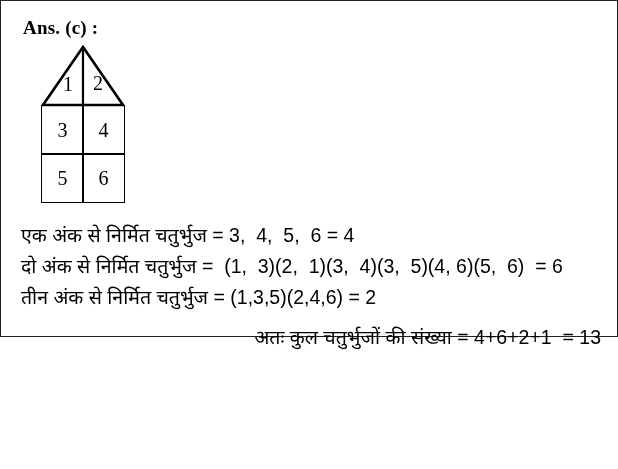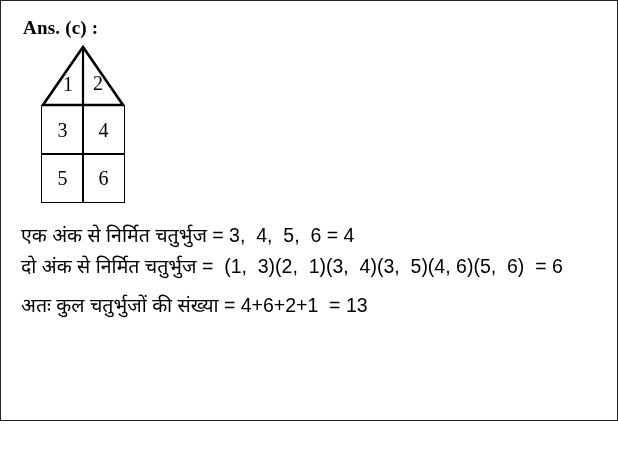--- a/index.html
+++ b/index.html
@@ -11,21 +11,21 @@
     height: 469px;
     background: #ffffff;
     font-family: "Liberation Serif", serif;
     color: #000000;
     overflow: hidden;
   }
   .page {
     position: relative;
     box-sizing: border-box;
     width: 618px;
-    height: 421px;
+    height: 337px;
     border: 1px solid #222222;
     background: #ffffff;
     padding: 14px 16px 8px 18px;
   }
   .answer-line {
     font-size: 19px;
     font-weight: bold;
     font-family: "Liberation Serif", serif;
     letter-spacing: 0.2px;
     margin: 2px 0 6px 4px;
@@ -84,20 +84,21 @@
     font-family: "Liberation Sans", sans-serif;
     line-height: 1.32;
     margin: 0 0 5px 2px;
     white-space: pre-wrap;
   }
   .txt-line.wrap2 {
     margin-bottom: 6px;
   }
   .txt-line.spaced-top {
     margin-top: 14px;
+    text-align: right;
   }
 </style>
 </head>
 <body>
 
 <div class="page">
 
   <div class="answer-line">Ans. (c) :</div>
 
   <div class="figure-wrap">
@@ -112,16 +113,17 @@
       <div class="box b3">3</div>
       <div class="box b4">4</div>
       <div class="box b5">5</div>
       <div class="box b6">6</div>
     </div>
   </div>
 
   <div class="lines">
     <div class="txt-line">एक अंक से निर्मित चतुर्भुज = 3,  4,  5,  6 = 4</div>
     <div class="txt-line wrap2">दो अंक से निर्मित चतुर्भुज =  (1,  3)(2,  1)(3,  4)(3,  5)(4, 6)(5,  6)  = 6</div>
+    <div class="txt-line">तीन अंक से निर्मित चतुर्भुज = (1,3,5)(2,4,6) = 2</div>
     <div class="txt-line spaced-top">अतः कुल चतुर्भुजों की संख्या = 4+6+2+1  = 13</div>
   </div>
 
 </div>
 
 </body></html>

